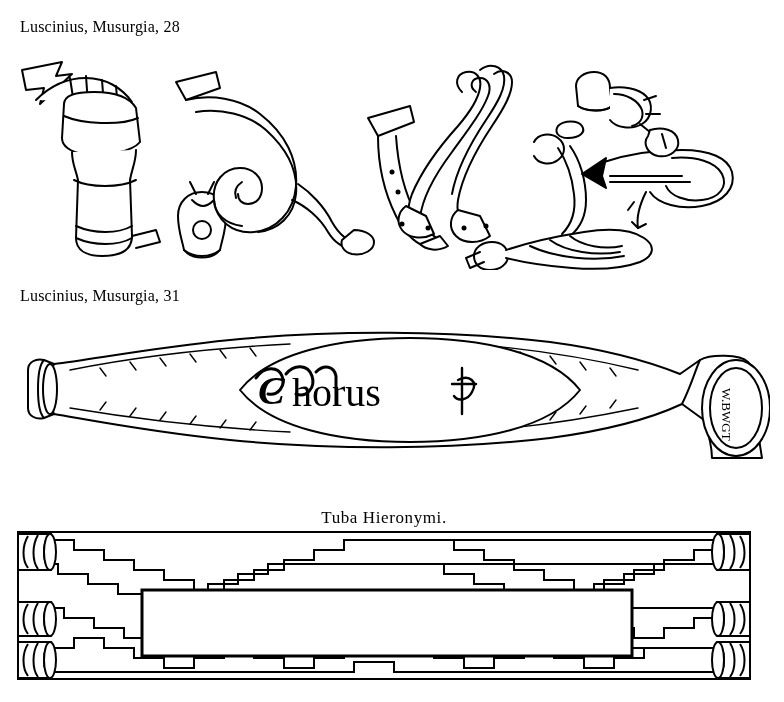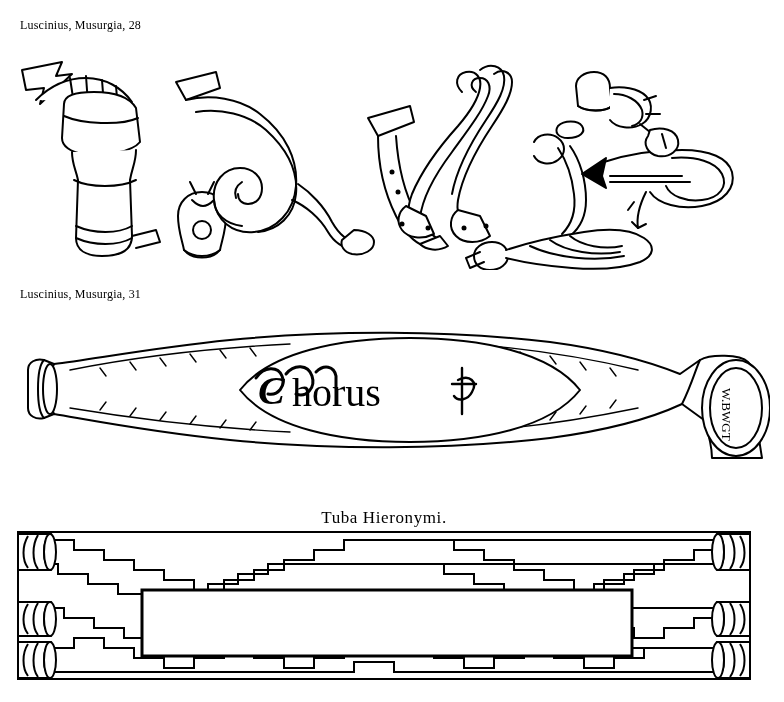--- a/index.html
+++ b/index.html
@@ -15,21 +15,21 @@
     color: #000000;
     overflow: hidden;
   }
   .page {
     position: absolute;
     inset: 0;
   }
   .caption {
     position: absolute;
     font-family: "Liberation Serif", serif;
-    font-size: 12px;
+    font-size: 16px;
     color: #000000;
     white-space: nowrap;
     letter-spacing: 0.2px;
   }
   #caption-1 { left: 20px; top: 18px; }
   #caption-2 { left: 20px; top: 287px; }
   #caption-3 {
     left: 0; top: 508px; width: 768px;
     text-align: center;
     font-size: 17px;

